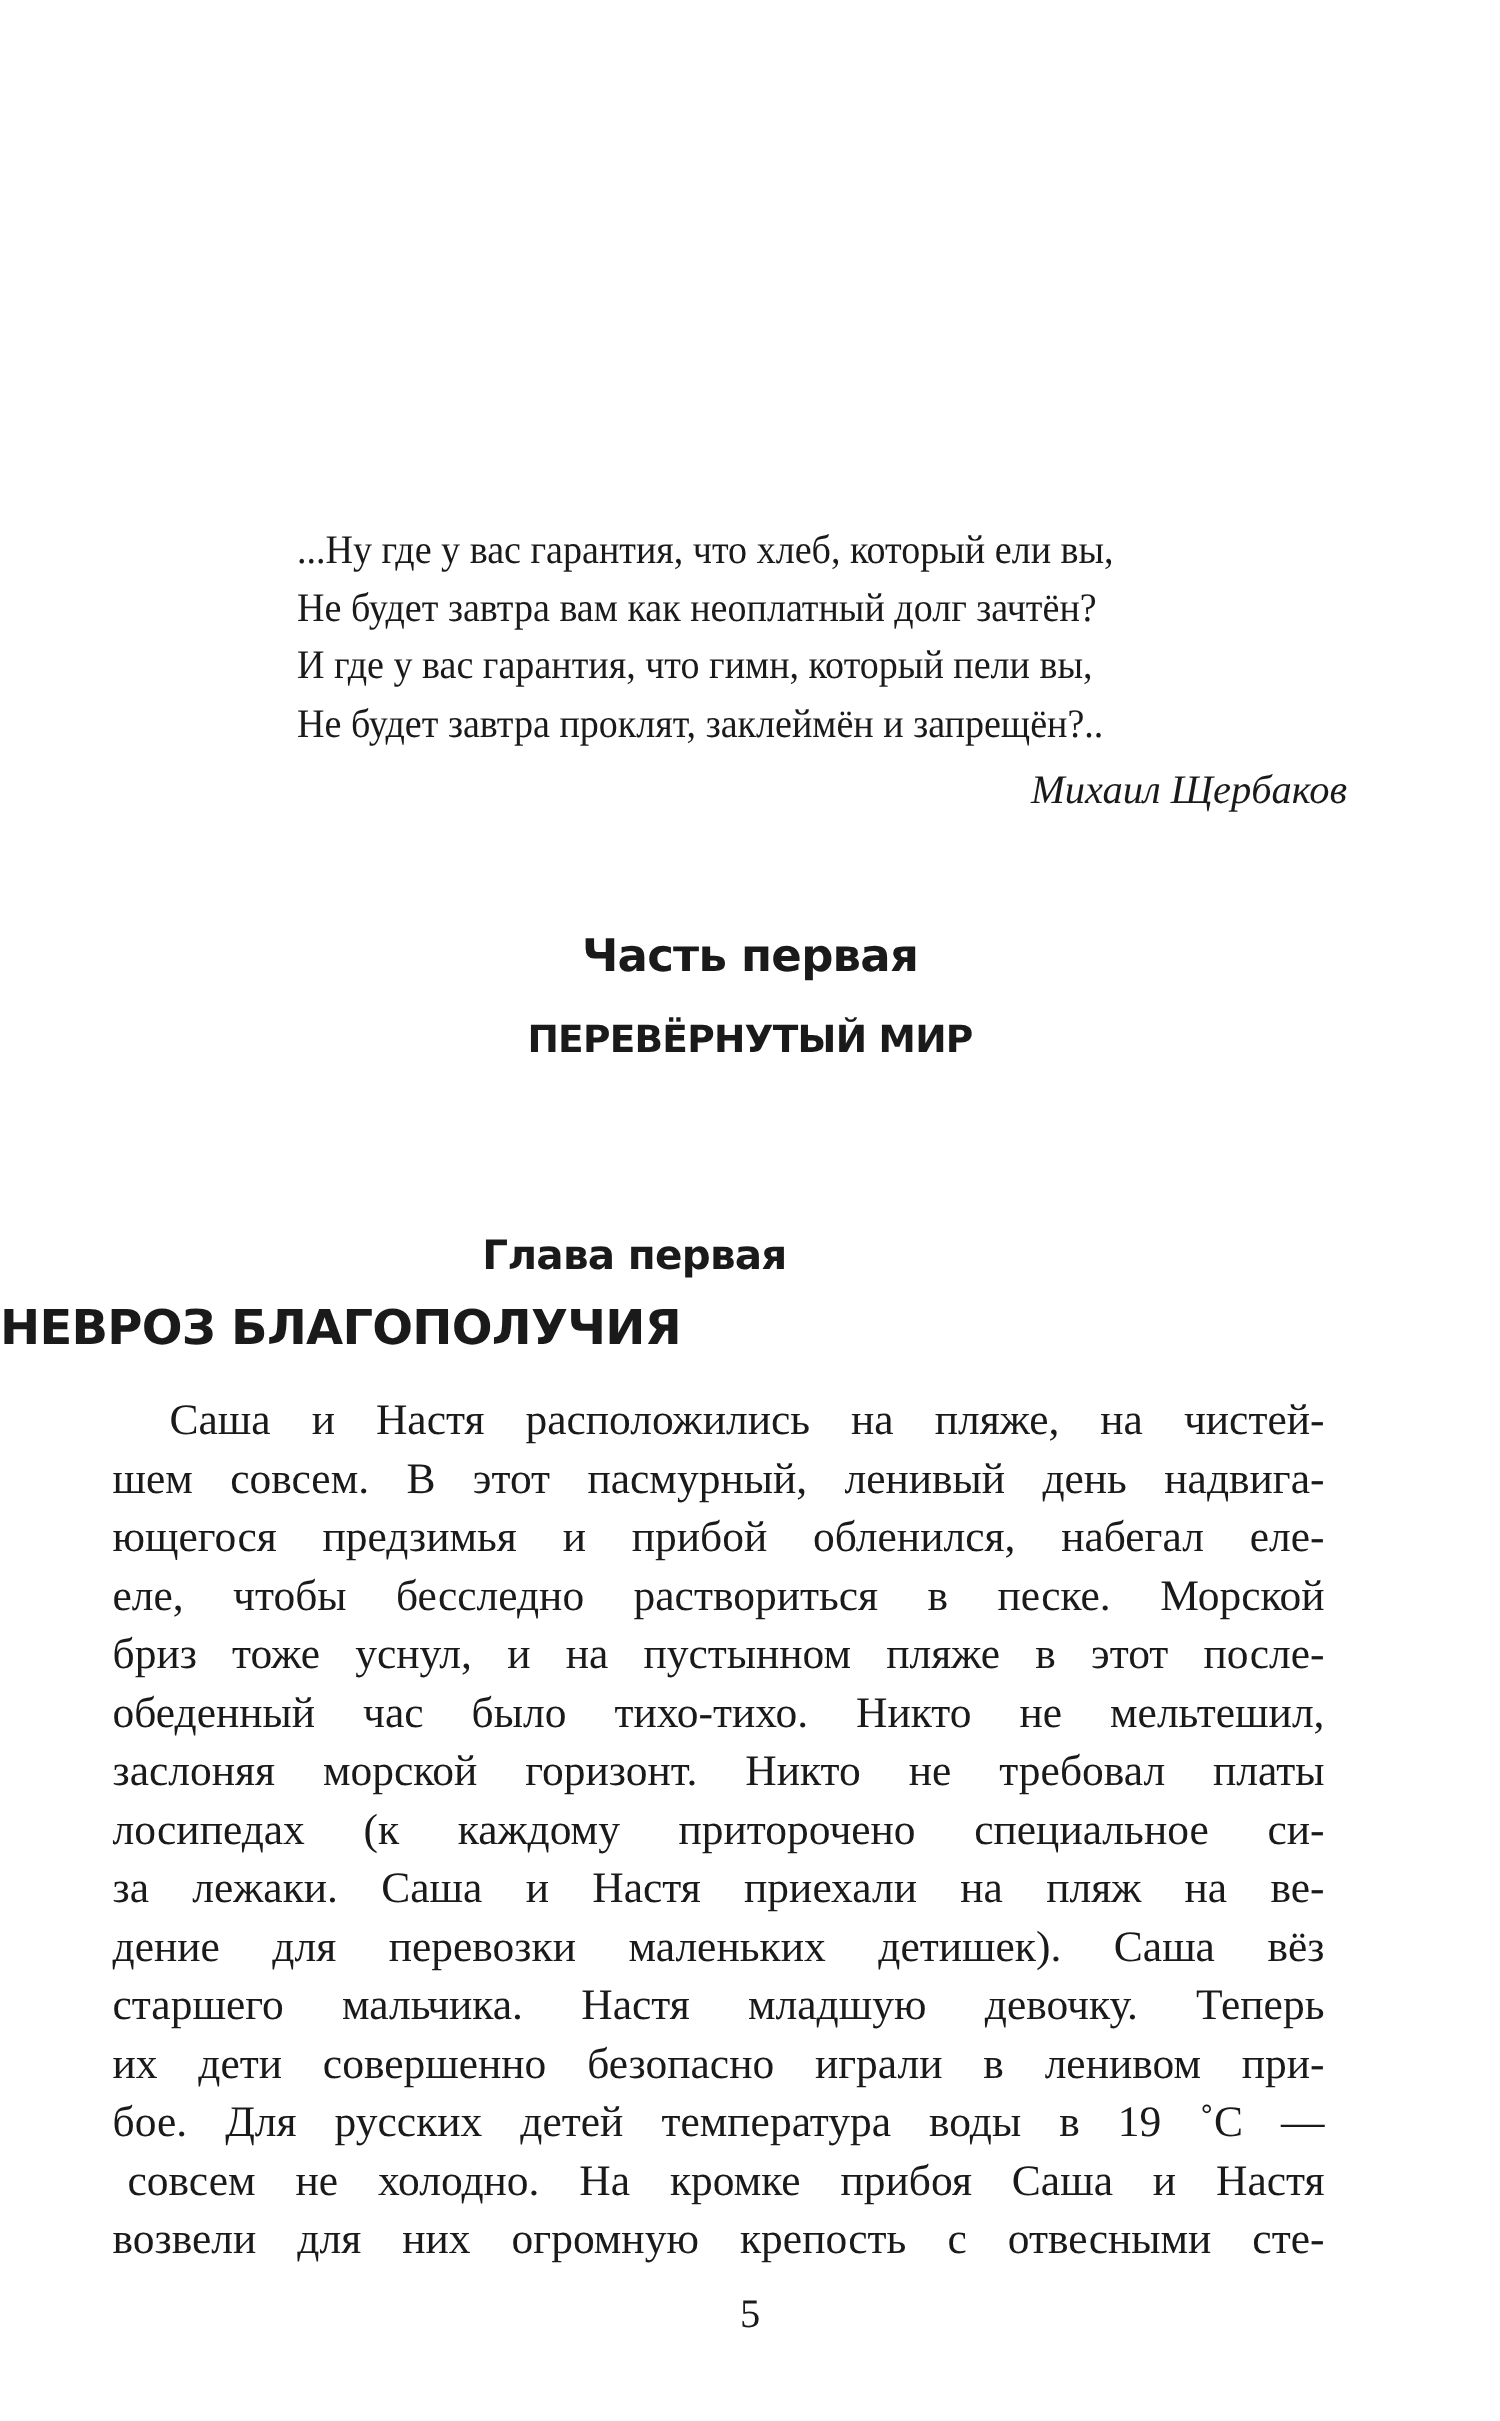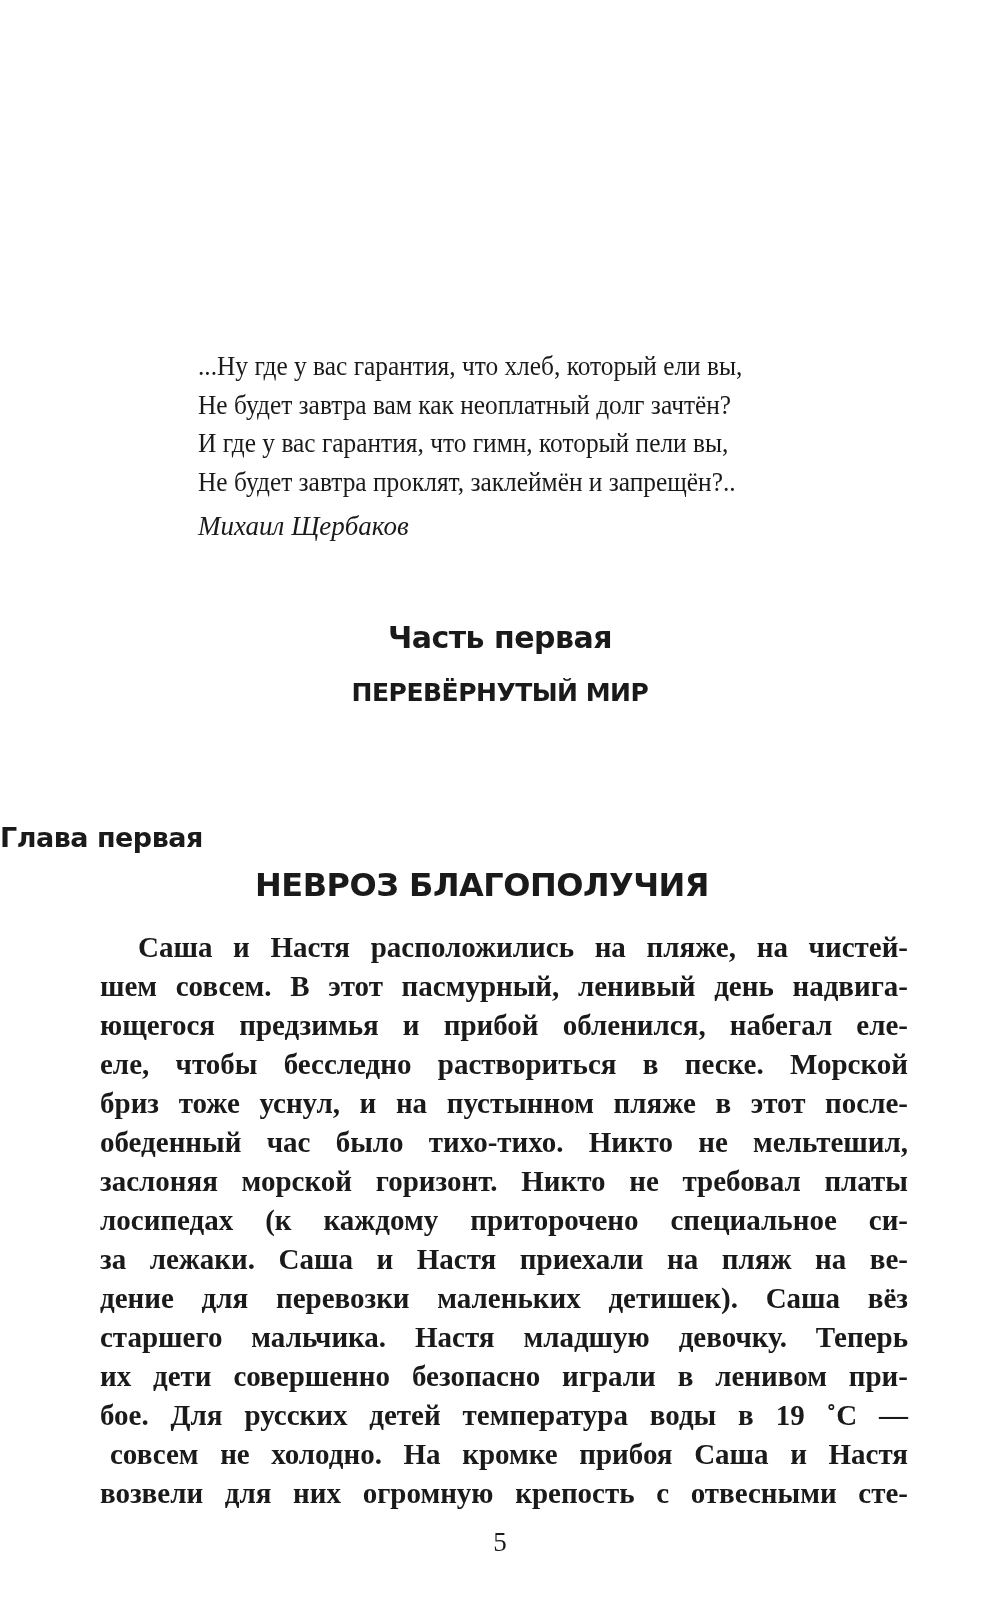--- a/index.html
+++ b/index.html
@@ -14,41 +14,41 @@
   .serif { font-family: "Liberation Serif", "DejaVu Serif", serif; }
   .sans { font-family: "DejaVu Sans", "Liberation Sans", sans-serif; }
 
   .epigraph { position: absolute; left: 198px; top: 347px; width: 700px; }
   .epi-line {
     font-size: 27px; line-height: 38.5px; white-space: nowrap;
     transform: scaleX(0.94); transform-origin: left center;
   }
   .epi-author {
     position: absolute; left: 0; width: 700px; top: 164px;
-    text-align: left; font-style: italic; font-size: 27px;
+    text-align: right; font-style: italic; font-size: 27px;
   }
 
   .part-label {
     position: absolute; left: 0; width: 1000px; top: 620px;
     text-align: center; font-weight: bold; font-size: 30px; letter-spacing: -0.5px;
   }
   .part-title {
     position: absolute; left: 0; width: 1000px; top: 678px;
     text-align: center; font-weight: bold; font-size: 25px; letter-spacing: -0.5px;
   }
   .chapter-label {
     position: absolute; left: 0; width: 846px; top: 822px;
-    font-weight: bold; font-size: 27px; letter-spacing: -0.5px;
+    text-align: center; font-weight: bold; font-size: 27px; letter-spacing: -0.5px;
   }
   .chapter-title {
     position: absolute; left: 0; width: 964px; top: 866px;
-    text-align: center; font-weight: bold; font-size: 32px; letter-spacing: -0.5px;
+    text-align: left; font-weight: bold; font-size: 32px; letter-spacing: -0.5px;
   }
 
-  .body-text { position: absolute; left: 100px; top: 928px; width: 808px; font-weight: bold; }
+  .body-text { position: absolute; left: 75px; top: 928px; width: 808px; }
   .line {
     display: block; height: 39px; line-height: 39px;
     font-size: 29px; text-align: justify; text-align-last: justify;
     white-space: nowrap; overflow: visible;
   }
   .line.indent { padding-left: 38px; }
 
   .page-number {
     position: absolute; left: 0; width: 1000px; top: 1527px;
     text-align: center; font-size: 27px;

